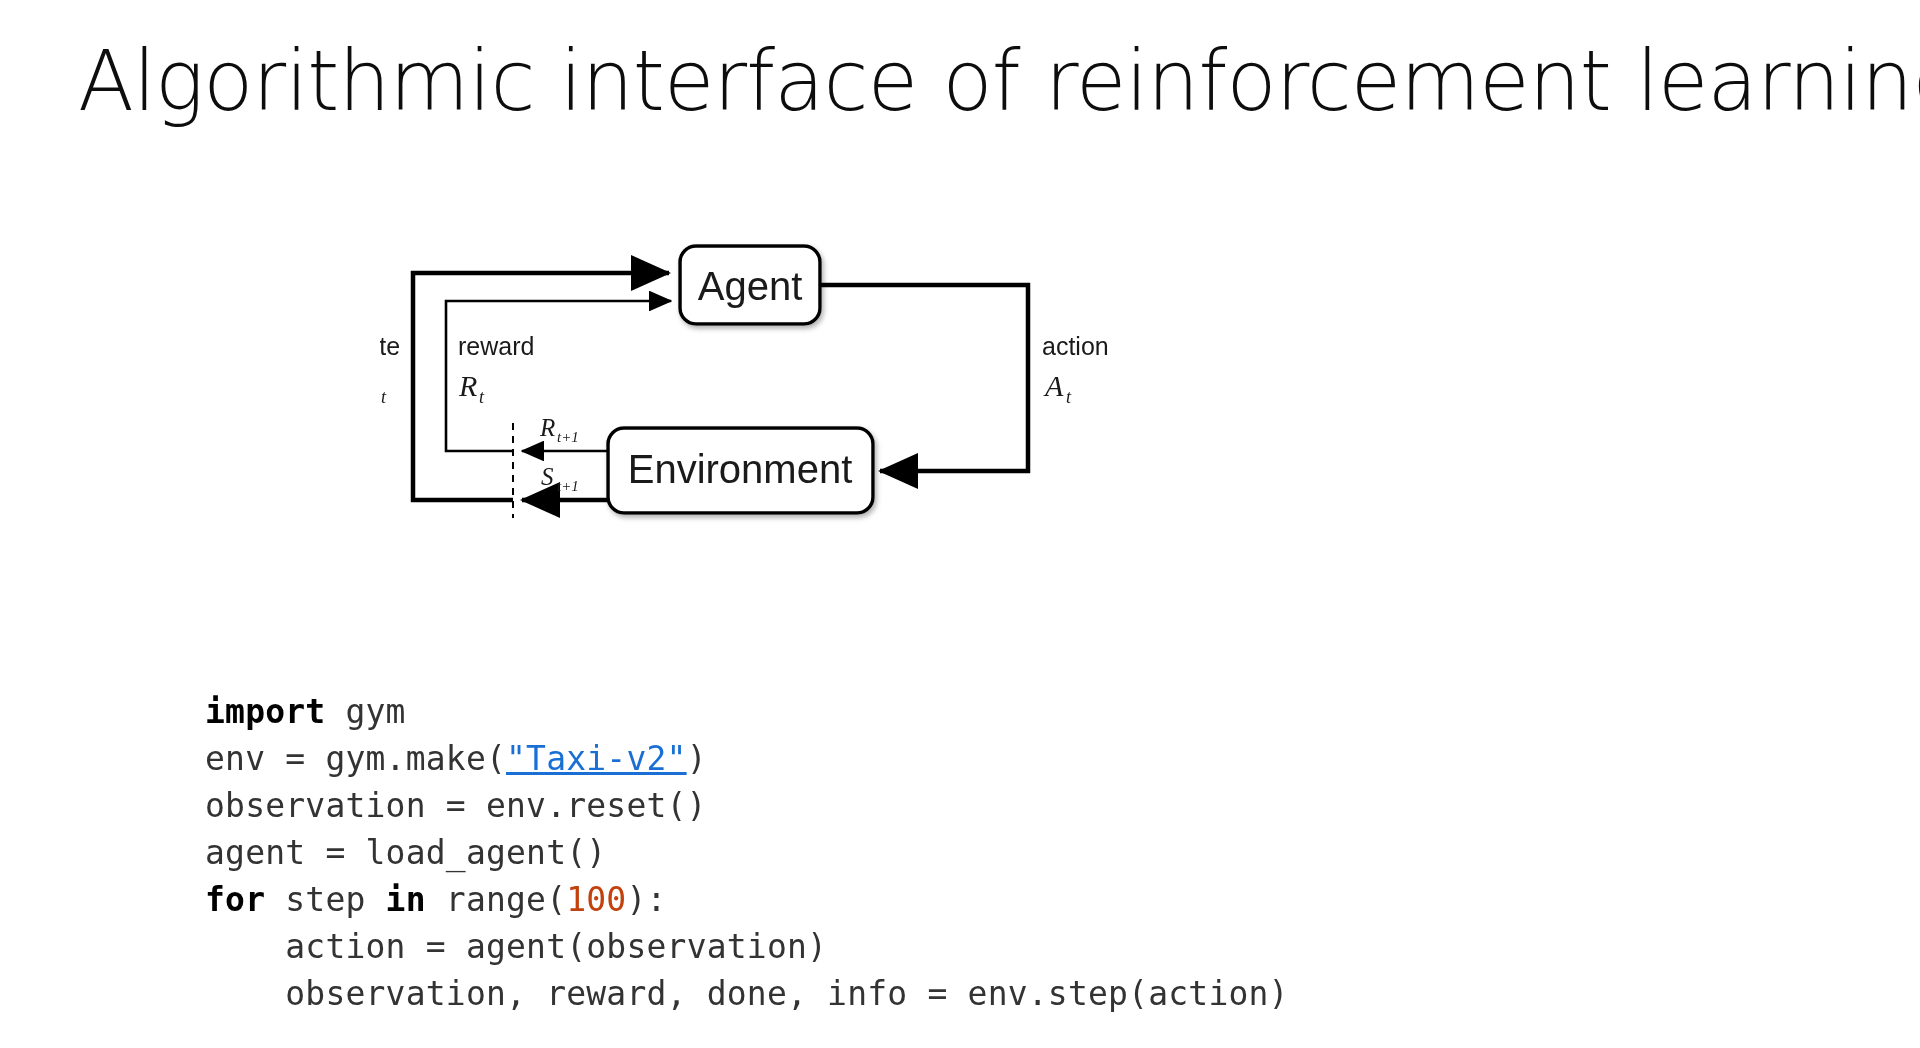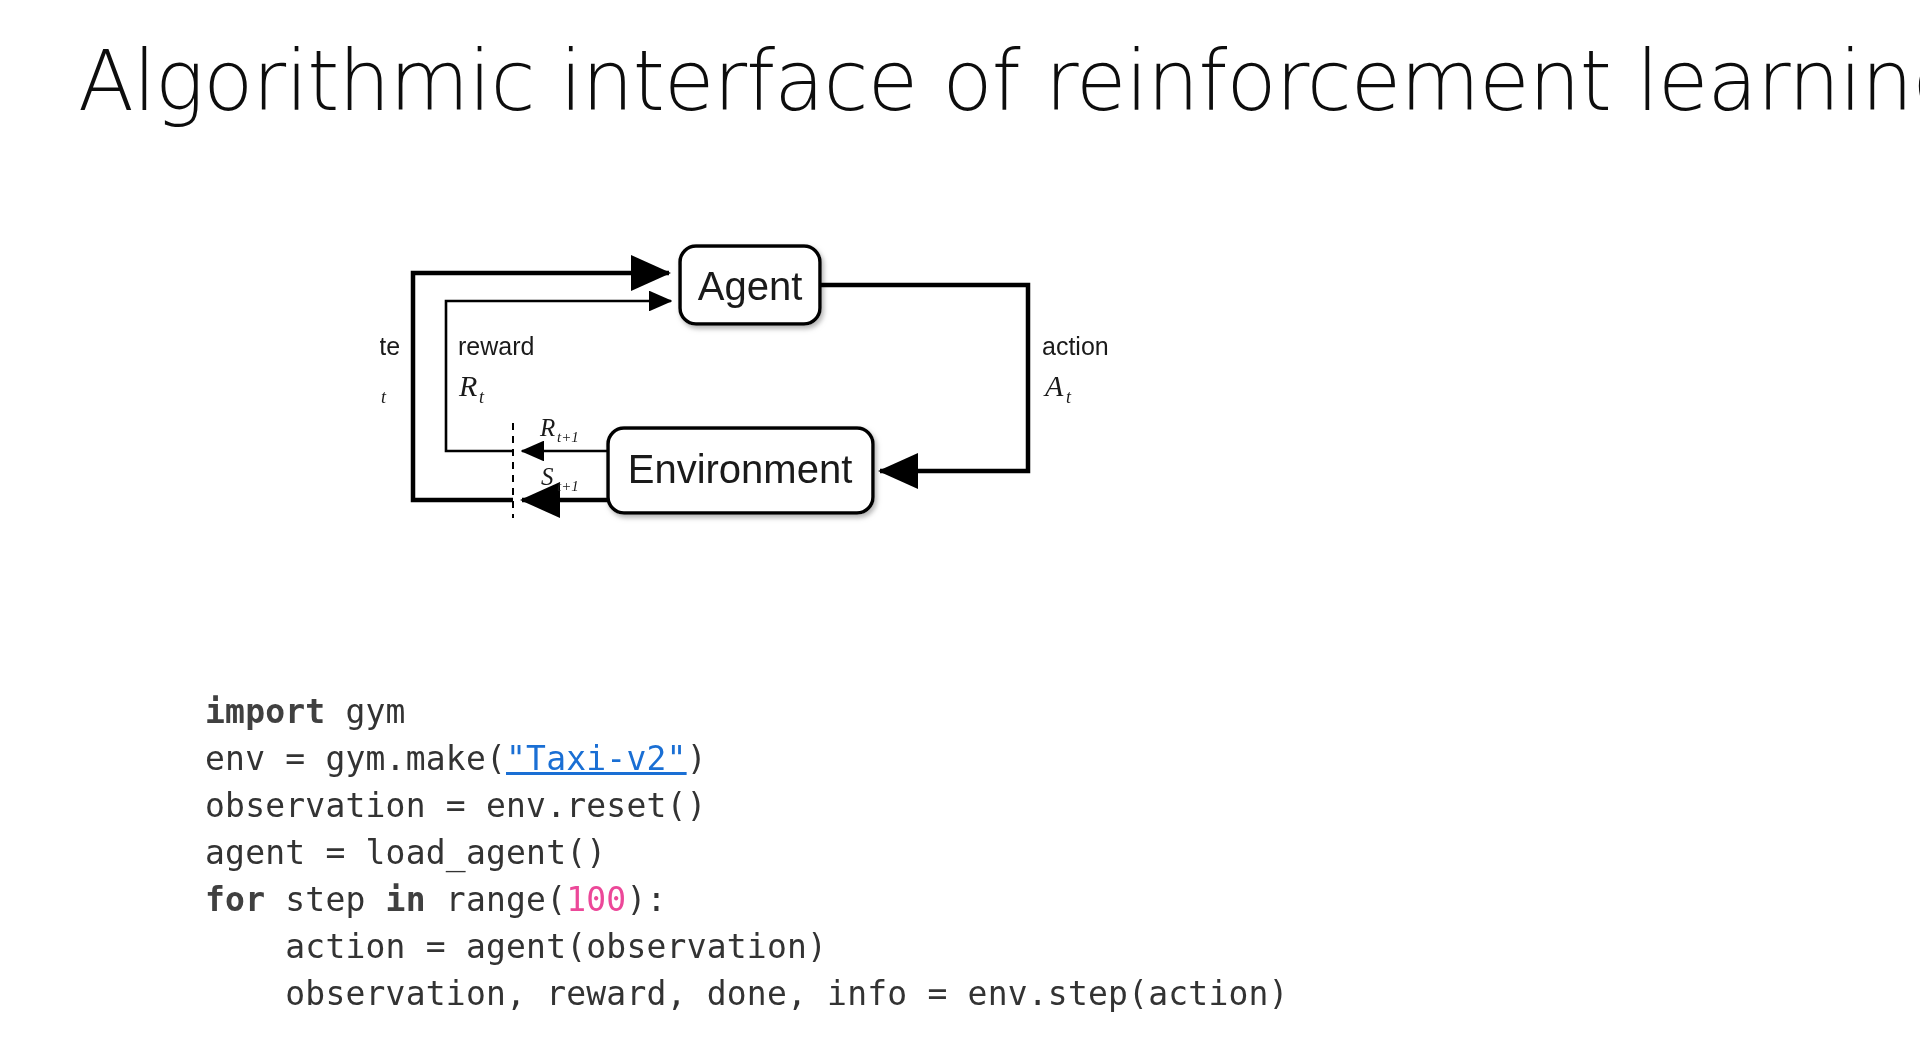--- a/index.html
+++ b/index.html
@@ -90,22 +90,22 @@
     left: 205px;
     top: 688px;
     font-family: "DejaVu Sans Mono", monospace;
     font-size: 33px;
     line-height: 47px;
     color: #333333;
     white-space: pre;
     letter-spacing: 0.2px;
   }
   .code-line { white-space: pre; }
-  .kw { font-weight: bold; color: #404040; }
-  .num { color: #ec4899; }
+  .kw { font-weight: bold; color: #000000; }
+  .num { color: #c2410c; }
   .lnk { color: #1a6fd4; text-decoration: underline; }
 </style>
 </head>
 <body>
 
 <div class="slide">
 
   <div class="slide-title">Algorithmic interface of reinforcement learning</div>
 
   <div class="diagram">

